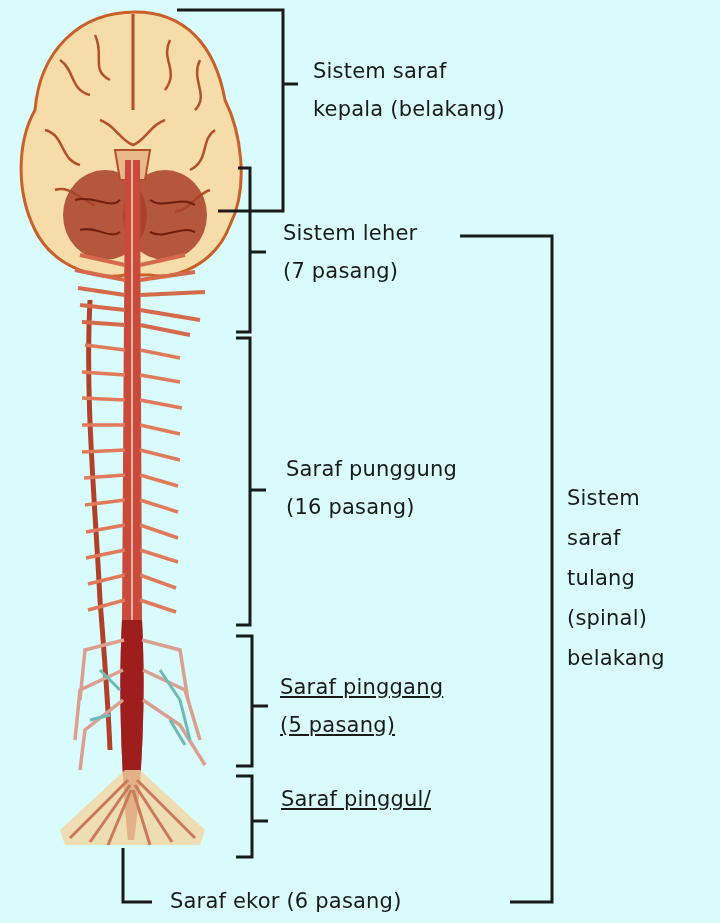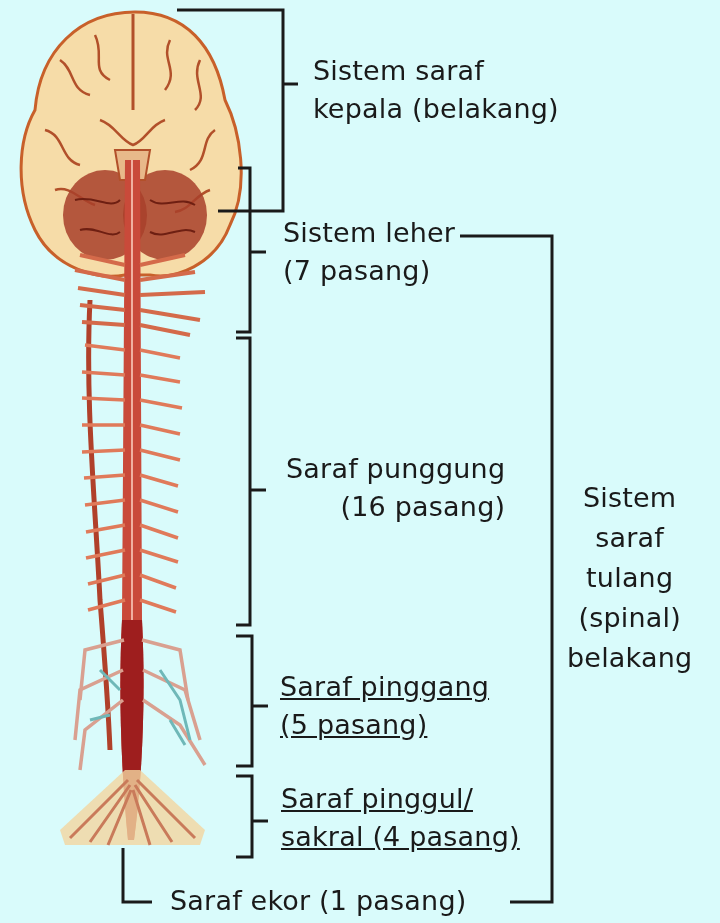--- a/index.html
+++ b/index.html
@@ -1,19 +1,19 @@
 <!DOCTYPE html>
 <html><head>
 <meta charset="utf-8">
 <style>
   html, body { margin:0; padding:0; }
   body { width:720px; height:923px; background:#d9fbfb; position:relative; overflow:hidden;
          font-family:"DejaVu Sans", sans-serif; color:#1a1a1a; }
   #art { position:absolute; left:0; top:0; width:720px; height:923px; }
-  .lbl { position:absolute; font-size:27px; line-height:38px; white-space:nowrap; letter-spacing:0.2px; }
+  .lbl { position:absolute; font-size:21px; line-height:38px; white-space:nowrap; letter-spacing:0.2px; }
   .lbl span { display:block; }
 </style>
 </head>
 <body>
 
 <svg id="art" viewBox="0 0 720 923" xmlns="http://www.w3.org/2000/svg">
 
   <g>
     <path d="M135,12 C80,12 40,50 35,110 C18,140 15,190 35,230 C55,270 100,280 125,275 L150,275 C175,280 215,265 230,225 C250,185 240,130 225,100 C215,45 185,12 135,12 Z" fill="#f6dca8" stroke="#c8602a" stroke-width="3"></path>
     <path d="M133,14 L133,110" stroke="#b2502a" stroke-width="3" fill="none"></path>
@@ -99,38 +99,37 @@
 <div class="lbl" style="left:313px;top:52px;">
   <span>Sistem saraf</span>
   <span>kepala (belakang)</span>
 </div>
 
 <div class="lbl" style="left:283px;top:214px;">
   <span>Sistem leher</span>
   <span>(7 pasang)</span>
 </div>
 
-<div class="lbl" style="left:286px;top:450px;text-align:right;">
+<div class="lbl" style="left:286px;top:450px;">
   <span>Saraf punggung</span>
   <span>(16 pasang)</span>
 </div>
 
 <div class="lbl" style="left:280px;top:668px;text-decoration:underline;">
   <span>Saraf pinggang</span>
   <span>(5 pasang)</span>
 </div>
 
 <div class="lbl" style="left:281px;top:780px;text-decoration:underline;">
   <span>Saraf pinggul/</span>
-  <span>sakral (4 pasang)</span>
 </div>
 
 <div class="lbl" style="left:170px;top:882px;">
-  <span>Saraf ekor (1 pasang)</span>
+  <span>Saraf ekor (6 pasang)</span>
 </div>
 
-<div class="lbl" style="left:567px;top:478px;line-height:40px;text-align:center;">
+<div class="lbl" style="left:567px;top:478px;line-height:40px;">
   <span>Sistem</span>
   <span>saraf</span>
   <span>tulang</span>
   <span>(spinal)</span>
   <span>belakang</span>
 </div>
 
 </body></html>

